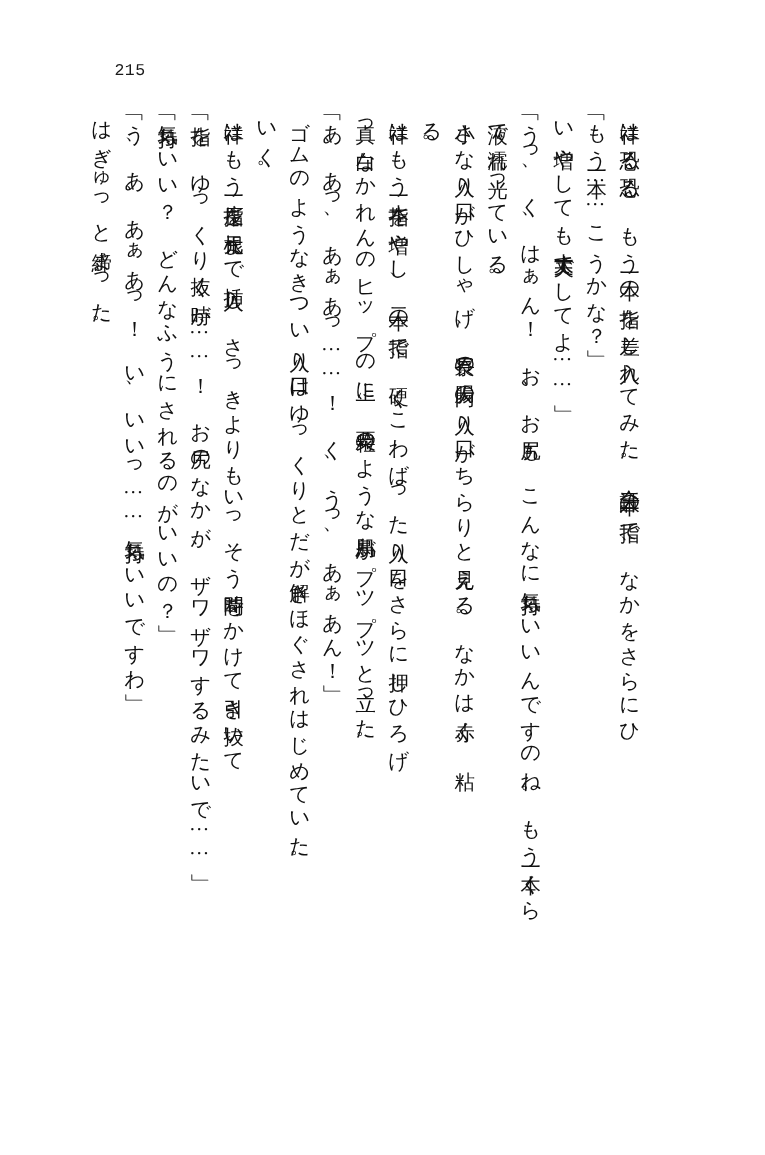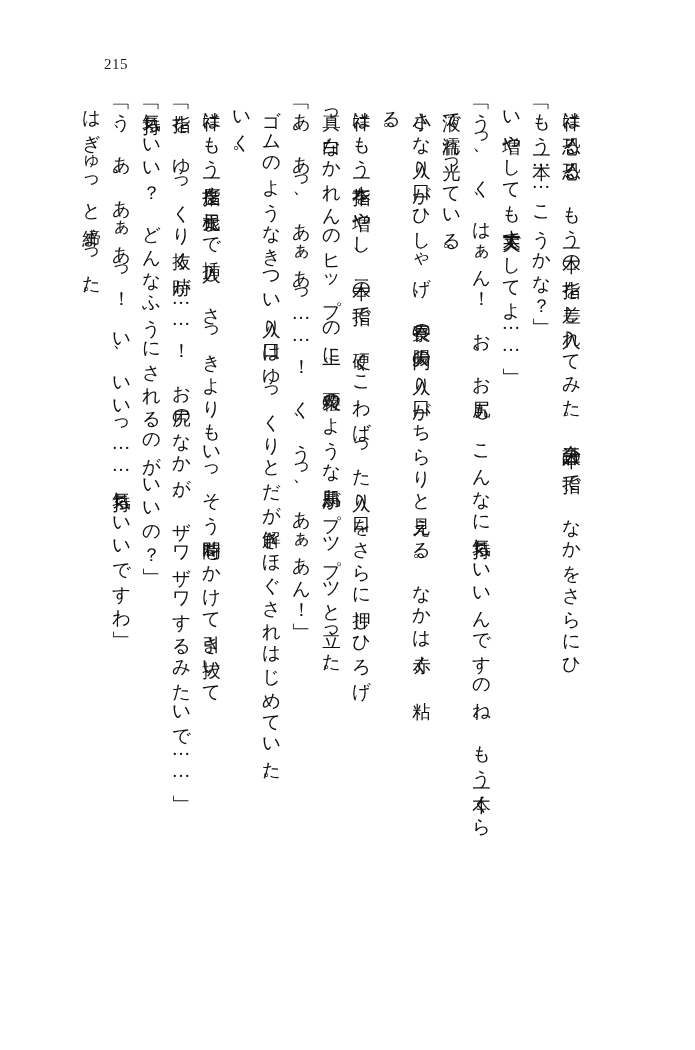--- a/index.html
+++ b/index.html
@@ -23,21 +23,21 @@
   }
 
   
   .page-number {
     position: absolute;
     top: 56px;
     left: 104px;
     font-size: 15px;
     letter-spacing: 0.5px;
     color: #1a1a1a;
-    font-family: Liberation Serif, serif;
+    font-family: Liberation Mono, monospace;
   }
 
   
   .body-text {
     position: absolute;
     top: 98px;
     right: 74px;
     left: 70px;
     height: 880px;
     display: flex;

